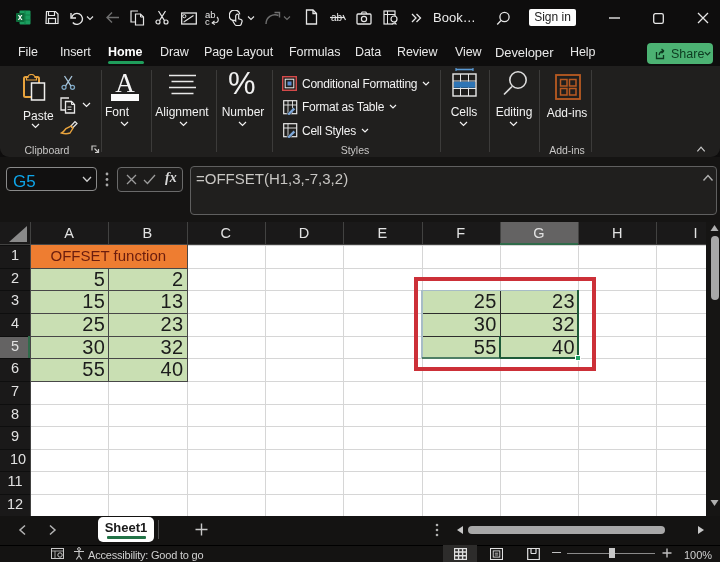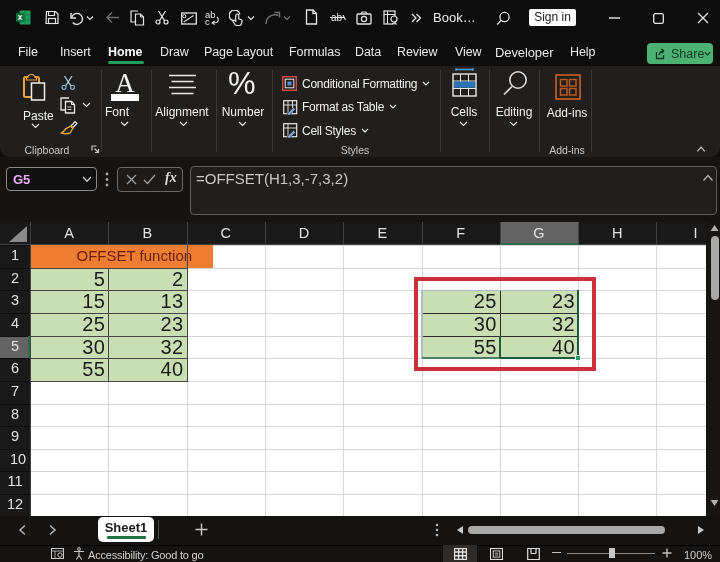--- a/index.html
+++ b/index.html
@@ -237,21 +237,21 @@
 <rect x="5.5" y="14.5" width="6.5" height="6.5" fill="none" stroke="#b85a22" stroke-width="1.5"></rect>
 <rect x="14.5" y="14.5" width="6.5" height="6.5" fill="none" stroke="#b85a22" stroke-width="1.5"></rect>
 </svg>
 <div class="abs" style="left:537px;top:106px;width:60px;text-align:center;color:#f2f2f2;font-size:12px;white-space:nowrap;">Add-ins</div>
 <div class="abs" style="left:545px;top:144px;width:44px;text-align:center;color:#c8c7c6;font-size:10.5px;white-space:nowrap;">Add-ins</div>
 <svg class="abs" style="left:696px;top:145px" width="11" height="8" viewBox="0 0 12 8">
     <path d="M1.5 6.5 L5.5 2 L9.5 6.5" fill="none" stroke="#c8c8c8" stroke-width="1.3"></path>
   </svg>
 <div class="abs" style="left:0;top:157px;width:720px;height:65px;background:#151413;"></div>
 <div class="abs" style="left:6px;top:167px;width:91px;height:24px;background:#111010;border:1px solid #8a8a8a;border-radius:4px;box-sizing:border-box;"></div>
-<div class="abs" style="left:13px;top:172px;color:#f0abfc;font-size:13px;font-weight:bold;">G5</div>
+<div class="abs" style="left:13px;top:172px;color:#0ea5e9;font-size:17px;">G5</div>
 <svg class="abs" style="left:82px;top:176px" width="10" height="7" viewBox="0 0 10 7">
     <path d="M1 1 l4 4.2 L9 1" fill="none" stroke="#d0d0d0" stroke-width="1.3"></path>
   </svg>
 <svg class="abs" style="left:105px;top:172px" width="4" height="15" viewBox="0 0 4 15">
     <circle cx="2" cy="2" r="1.4" fill="#a8a8a8"></circle>
     <circle cx="2" cy="7.5" r="1.4" fill="#a8a8a8"></circle>
     <circle cx="2" cy="13" r="1.4" fill="#a8a8a8"></circle>
   </svg>
 <div class="abs" style="left:117px;top:167px;width:66px;height:25px;background:#1c1b1a;border:1px solid #6a6a6a;border-radius:4px;box-sizing:border-box;"></div>
 <svg class="abs" style="left:126px;top:174px" width="11" height="11" viewBox="0 0 11 11">
@@ -335,21 +335,21 @@
 <div class="abs" style="left:0;top:471.4px;width:30px;height:1px;background:#0e0e0e;"></div>
 <div class="abs" style="left:0;top:494px;width:30px;height:1px;background:#0e0e0e;"></div>
 <div class="abs" style="left:0;top:516.7px;width:30px;height:1px;background:#0e0e0e;"></div>
 <div class="abs" style="left:30px;top:222px;width:1px;height:294px;background:#424241;"></div>
 <div class="abs" style="left:0;top:244px;width:708px;height:1px;background:#424241;"></div>
 <div class="abs" style="left:499.8px;top:243px;width:78.3px;height:2px;background:#2f6b4a;"></div>
 <div class="abs" style="left:28px;top:335.6px;width:2px;height:22.6px;background:#2f6b4a;"></div>
 <svg class="abs" style="left:0;top:222px" width="30" height="23" viewBox="0 0 30 23">
     <path d="M27 4 V20 H9 z" fill="#8a8a8a"></path>
   </svg>
-<div class="abs" style="left:30px;top:245px;width:156.6px;height:22.6px;background:#ee7d31;color:#6b1d0e;font-size:15px;text-align:center;line-height:22.6px;padding-left:26px;">OFFSET function</div>
+<div class="abs" style="left:30px;top:245px;width:156.6px;height:22.6px;background:#ee7d31;color:#6b1d0e;font-size:15px;text-align:center;line-height:22.6px;">OFFSET function</div>
 <div class="abs" style="left:30px;top:267.6px;width:156.6px;height:113.2px;background:#c9dfb3;"></div>
 <div class="abs" style="left:30px;top:267.6px;width:75.3px;height:22.6px;color:#1c1c1c;font-size:20px;letter-spacing:0.4px;text-align:right;line-height:22.6px;">5</div>
 <div class="abs" style="left:108.3px;top:267.6px;width:75.3px;height:22.6px;color:#1c1c1c;font-size:20px;letter-spacing:0.4px;text-align:right;line-height:22.6px;">2</div>
 <div class="abs" style="left:30px;top:290.3px;width:75.3px;height:22.6px;color:#1c1c1c;font-size:20px;letter-spacing:0.4px;text-align:right;line-height:22.6px;">15</div>
 <div class="abs" style="left:108.3px;top:290.3px;width:75.3px;height:22.6px;color:#1c1c1c;font-size:20px;letter-spacing:0.4px;text-align:right;line-height:22.6px;">13</div>
 <div class="abs" style="left:30px;top:312.9px;width:75.3px;height:22.6px;color:#1c1c1c;font-size:20px;letter-spacing:0.4px;text-align:right;line-height:22.6px;">25</div>
 <div class="abs" style="left:108.3px;top:312.9px;width:75.3px;height:22.6px;color:#1c1c1c;font-size:20px;letter-spacing:0.4px;text-align:right;line-height:22.6px;">23</div>
 <div class="abs" style="left:30px;top:335.6px;width:75.3px;height:22.6px;color:#1c1c1c;font-size:20px;letter-spacing:0.4px;text-align:right;line-height:22.6px;">30</div>
 <div class="abs" style="left:108.3px;top:335.6px;width:75.3px;height:22.6px;color:#1c1c1c;font-size:20px;letter-spacing:0.4px;text-align:right;line-height:22.6px;">32</div>
 <div class="abs" style="left:30px;top:358.2px;width:75.3px;height:22.6px;color:#1c1c1c;font-size:20px;letter-spacing:0.4px;text-align:right;line-height:22.6px;">55</div>

